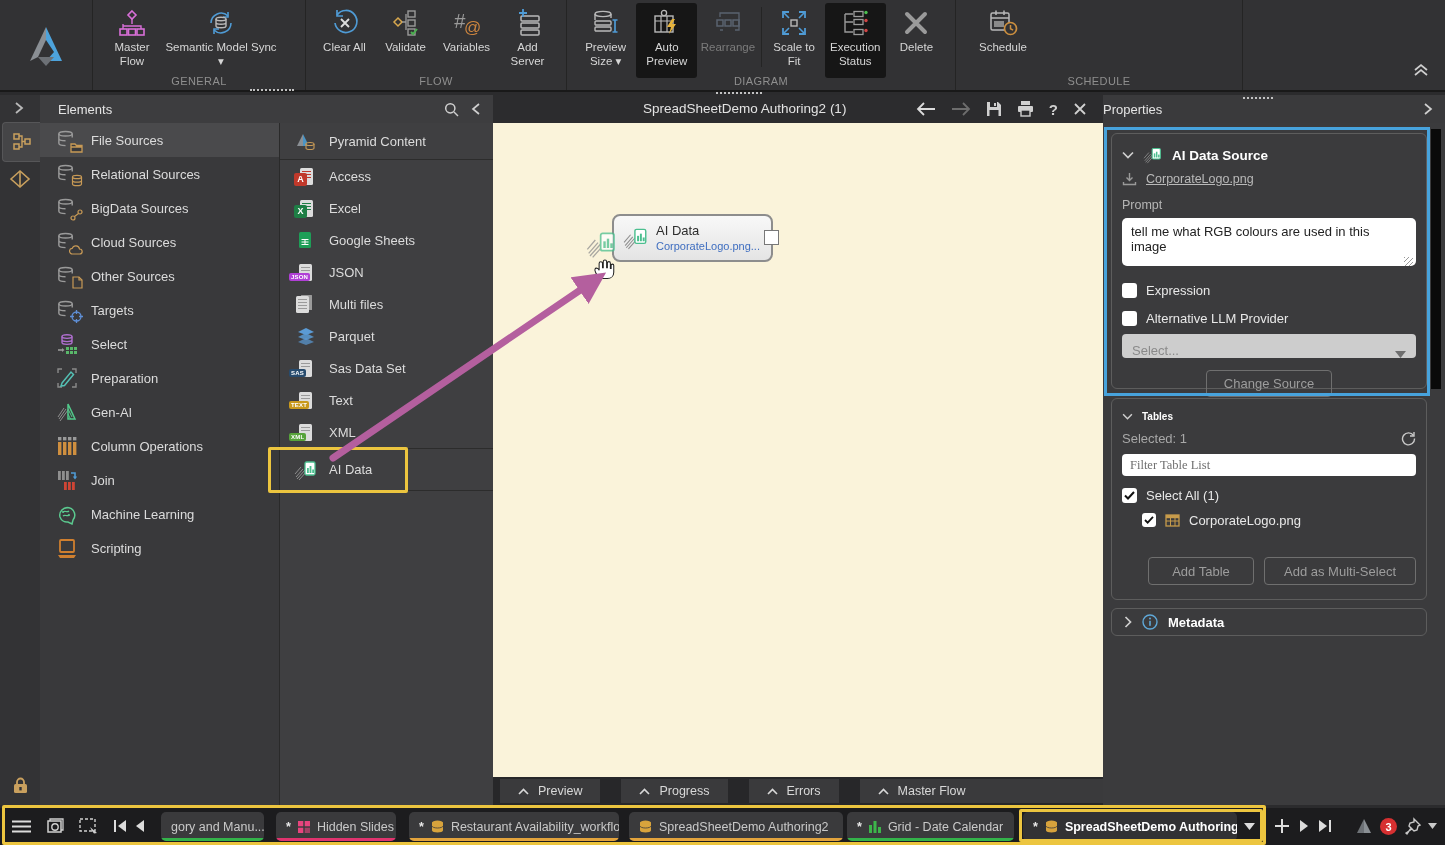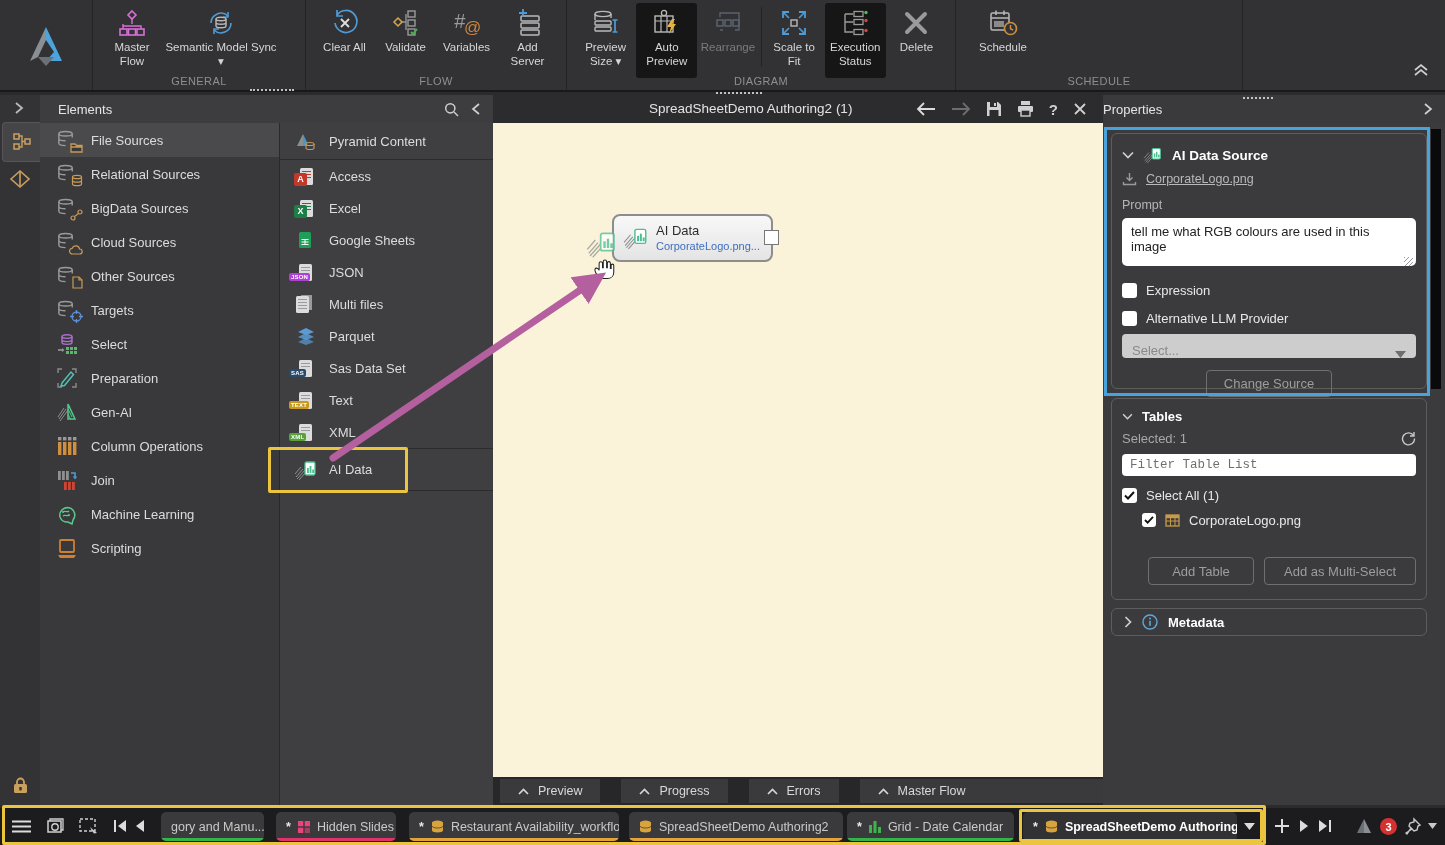--- a/index.html
+++ b/index.html
@@ -36,21 +36,21 @@
   .srow{height:32px;display:flex;align-items:center;gap:11px;padding-left:14px;color:#dcdcdc;font-size:13px;cursor:default}
   .sdiv{height:1px;background:#2c2c2c;margin:0}
   .sic{position:relative;width:24px;height:20px;flex:none;display:flex;align-items:center}
   .doc{width:13px;height:17px;background:#dcdcdc;border-radius:1.5px;position:relative;flex:none}
   .doc i{position:absolute;left:2px;right:2px;height:1.5px;background:#9a9a9a}
   .badge{position:absolute;left:-5px;bottom:1px;color:#fff;font-size:6px;font-weight:700;padding:1px 2px;border-radius:2px;line-height:1;letter-spacing:.2px}
   .sq{width:13px;height:13px;border-radius:2px;color:#fff;font-weight:700;font-size:9px;line-height:13px;text-align:center;flex:none}
   
   .cvhdr{position:absolute;left:493px;top:95px;width:610px;height:28px;background:#2c2c2e;
     border-bottom:1px solid #1f1f1f;display:flex;align-items:center}
-  .cvtitle{position:absolute;left:156px;top:6px;color:#e3e3e3;font-size:13.5px}
+  .cvtitle{position:absolute;left:150px;top:6px;color:#e3e3e3;font-size:13.5px}
   .cvicons{margin-left:auto;display:flex;align-items:center;gap:15px;padding-right:16px}
   .cvbody{position:absolute;left:493px;top:123px;width:610px;height:654px;background:#faf3da}
   .node{position:absolute;left:119px;top:91px;width:148px;height:44px;border:2px solid #8d8d8d;border-radius:8px;
     background:linear-gradient(#f8f8f8,#e4e4e4);display:flex;align-items:center;gap:7px;padding-left:9px;cursor:default}
   .node .nt{font-size:13px;color:#2d2d2d;line-height:1.25}
   .node .ns{font-size:11px;color:#3f6ec0;line-height:1.2}
   .conn{position:absolute;right:-8px;top:14px;width:13px;height:13px;background:#fff;border:1.5px solid #787878}
   .cvtabs{position:absolute;left:493px;top:777px;width:610px;height:28px;background:#272729;display:flex;gap:21px;padding:2px 0 0 7px;box-sizing:border-box}
   .cvtab{height:24px;background:#3a3a3c;display:flex;align-items:center;gap:9px;padding:0 18px;color:#d8d8d8;font-size:12.5px;cursor:default}
   .cvtab.grow{flex:1}
@@ -65,21 +65,21 @@
   .flabel{color:#b5b5b5;font-size:12.5px}
   .prompt{width:100%;height:48px;box-sizing:border-box;border:none;border-radius:5px;background:#fff;color:#222;
     font-size:13px;font-family:"Liberation Sans",sans-serif;padding:6px 9px;resize:none;outline:none}
   .rs{position:absolute;right:3px;bottom:4px;width:9px;height:9px;
     background:repeating-linear-gradient(135deg,#999 0 1px,transparent 1px 3.2px)}
   .cb{width:15px;height:15px;background:#fff;border-radius:3px;flex:none;display:flex;align-items:center;justify-content:center}
   .cblbl{color:#e8e8e8;font-size:13px}
   .selbox{height:24px;background:#cdcdcd;border-radius:4px;display:flex;align-items:flex-end;color:#8a8a8a;font-size:13px;padding:0 10px;justify-content:space-between}
   .obtn{border:1px solid #6f6f6f;border-radius:4px;color:#9d9d9d;font-size:13px;display:flex;align-items:center;justify-content:center;background:transparent;cursor:default}
   .filter{width:100%;height:22px;box-sizing:border-box;border:none;border-radius:4px;background:#fff;
-    font-size:12.5px;font-family:Liberation Mono, monospace;padding:0 8px;color:#000000;outline:none}
+    font-size:12.5px;font-family:Liberation Serif, serif;padding:0 8px;color:#000000;outline:none}
   .filter::placeholder{color:#6f6f6f}
   
   .taskbar{position:absolute;left:0;top:808px;width:1445px;height:37px;background:#1c1c1e}
   .tab{position:absolute;top:4px;height:29px;background:#3a3a3c;border-radius:5px;display:flex;align-items:center;gap:7px;
     padding:0 10px;color:#c9c9c9;font-size:12.5px;overflow:hidden;box-sizing:border-box;white-space:nowrap;cursor:default}
   .tab .ul{position:absolute;left:0;right:0;bottom:0;height:3px;border-radius:0 0 5px 5px}
   .tab.on{color:#fff;font-weight:700;background:#323234}
   .mark{color:#e8e8e8;font-weight:700}
   .tbi{position:absolute;top:9px;cursor:default}
   
@@ -810,21 +810,21 @@
     </div>
   </div>
 
   <div class="card" style="left:8px;top:275px;width:316px;height:202px;padding:8px 10px">
     <div class="crow" style="height:18px">
       <span>
           <svg width="11" height="7" viewBox="0 0 12 8">
             <path d="M1 1.5l5 5 5-5" fill="none" stroke="#cfcfcf" stroke-width="1.7"></path>
           </svg>
         </span>
-      <span class="ctitle" style="font-size:13px">Tables</span>
+      <span class="ctitle" style="font-size:10px">Tables</span>
     </div>
     <div class="crow" style="height:22px;margin-top:2px">
       <span style="color:#a8a8a8;font-size:13px">Selected: 1</span>
       <span style="margin-left:auto">
           <svg width="15" height="15" viewBox="0 0 15 15">
             <path d="M12.5 4.5a6 6 0 1 0 1 3" fill="none" stroke="#c9c9c9" stroke-width="1.4"></path>
             <path d="M13 1v4H9" fill="none" stroke="#c9c9c9" stroke-width="1.4"></path>
           </svg>
         </span>
     </div>

